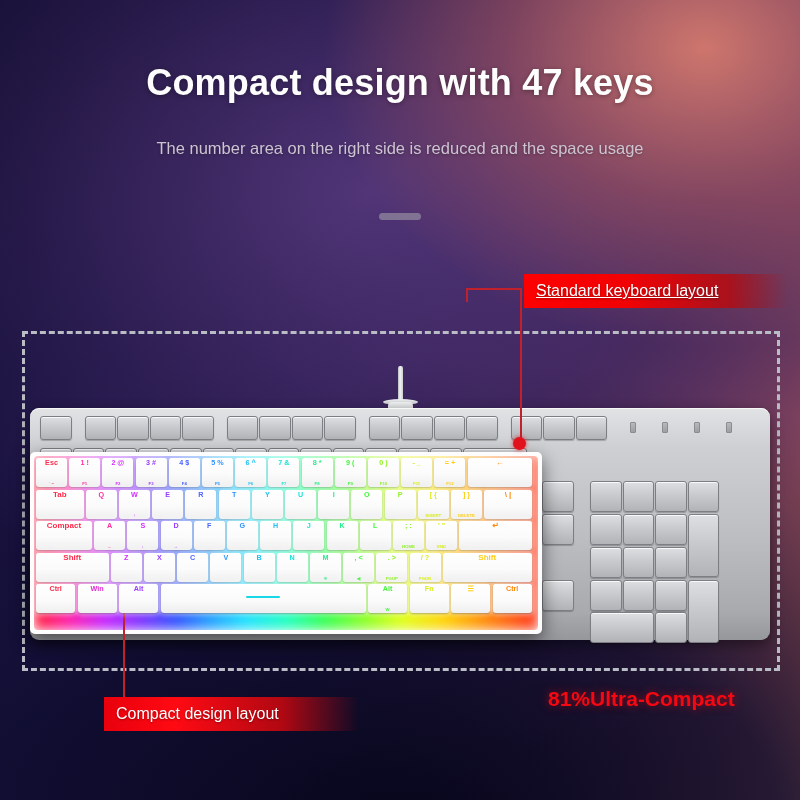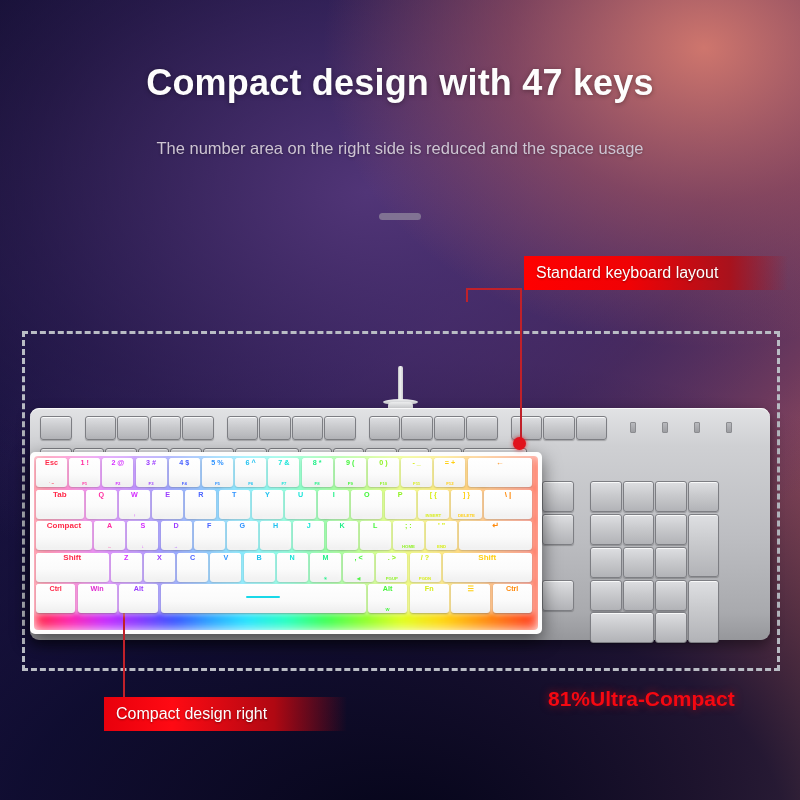--- a/index.html
+++ b/index.html
@@ -114,23 +114,24 @@
     position:absolute;left:50%;top:42%;transform:translateX(-50%);
     width:34px;height:2px;background:#18d8e8;border-radius:2px;
   }
   
   .callout{
     position:absolute;color:#fff;font-size:16px;
     padding:8px 12px;white-space:nowrap;
     text-shadow:0 1px 2px rgba(0,0,0,.4);
   }
   .callout.top{
-    left:524px;top:256px;
+    left:524px;top:274px;
     background:linear-gradient(90deg,#ff0000 0%,#f00205 40%,#a8121d 78%,rgba(120,20,35,0) 100%);
     padding-right:70px;
+    text-decoration:underline;
   }
   .callout.bottom{
     left:104px;top:697px;
     background:linear-gradient(90deg,#e8000c 0%,#ff0a13 28%,#b00812 70%,rgba(110,8,18,0) 100%);
     padding-right:80px;
   }
   .ultra{
     position:absolute;left:548px;top:687px;
     color:#f50811;font-size:21px;font-weight:bold;white-space:nowrap;
     text-shadow:0 0 8px rgba(245,8,17,.55);
@@ -489,16 +490,16 @@
   <div class="leader" style="left:466px;top:288px;width:56px;height:1.6px;"></div>
   <div class="leader" style="left:466px;top:288px;width:1.6px;height:14px;"></div>
   <div class="dot" style="left:513px;top:437px;"></div>
 
   <div class="leader" style="left:123px;top:602px;width:1.6px;height:105px;"></div>
   <div class="leader" style="left:123px;top:706px;width:94px;height:1.6px;"></div>
   <div class="leader" style="left:123px;top:602px;width:14px;height:1.6px;"></div>
   <div class="dot" style="left:129px;top:596px;"></div>
 
   <div class="callout top">Standard keyboard layout</div>
-  <div class="callout bottom">Compact design right</div>
+  <div class="callout bottom">Compact design layout</div>
   <div class="ultra">81%Ultra-Compact</div>
 
 </div>
 
 </body></html>

